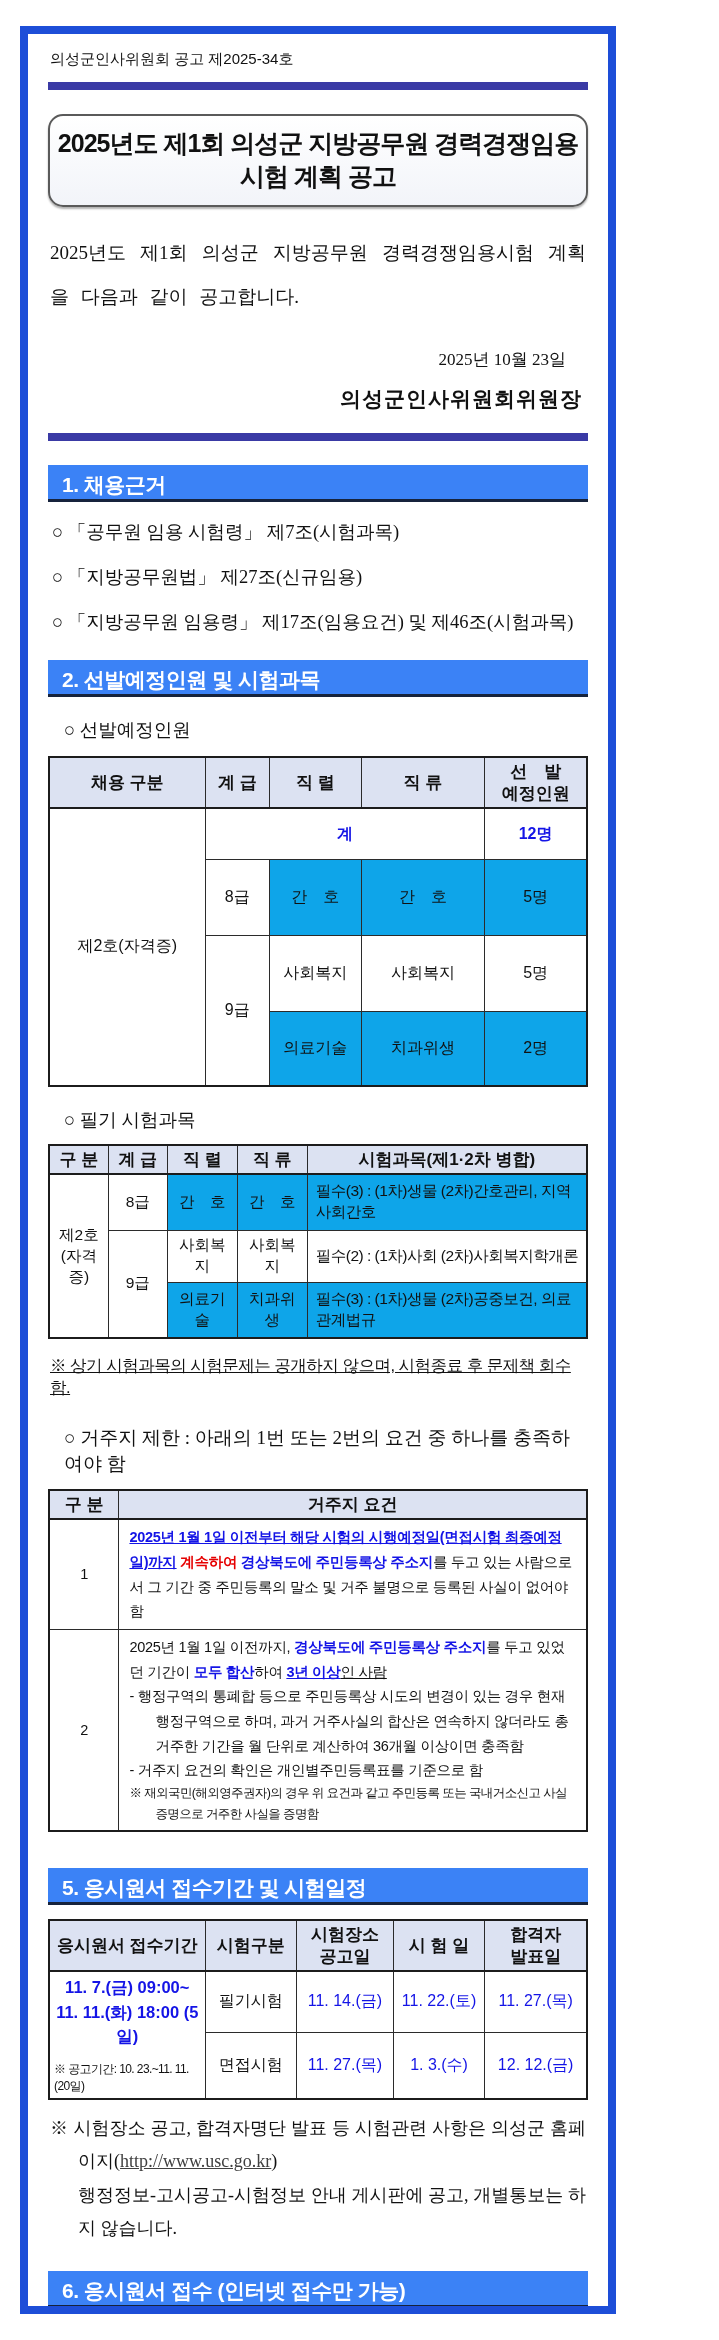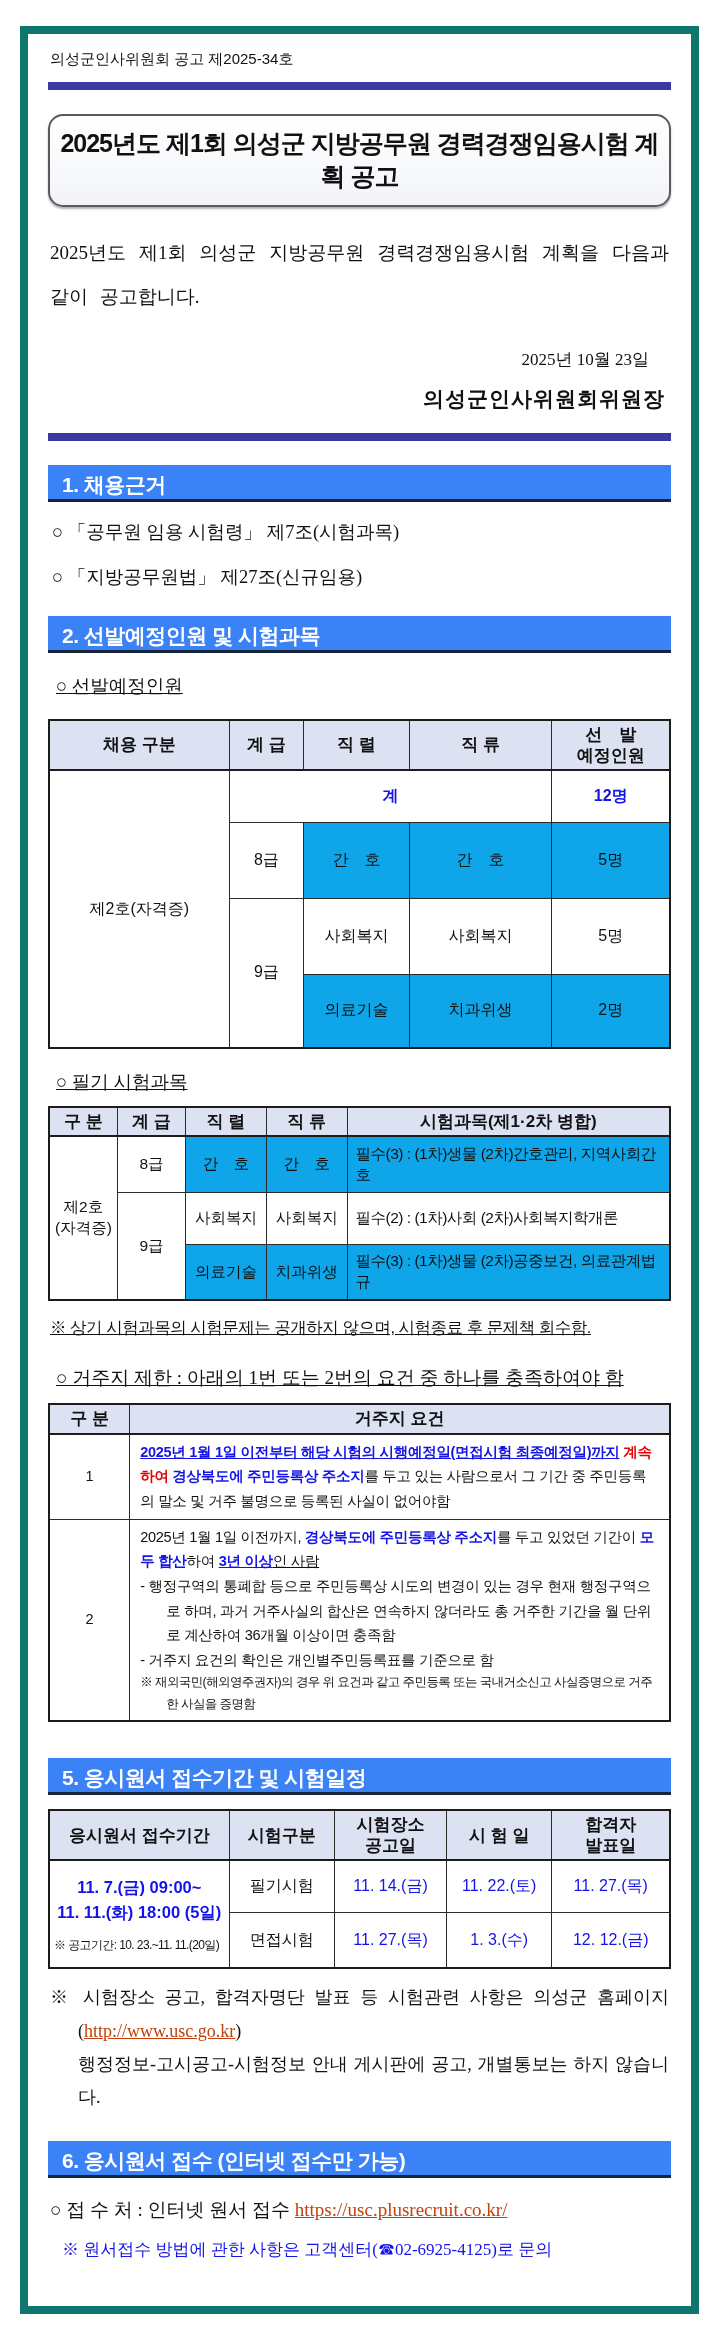--- a/index.html
+++ b/index.html
@@ -1,22 +1,22 @@
 <!DOCTYPE html>
 <html><head>
 <meta charset="utf-8">
 <style>
   html,body { margin:0; padding:0; background:#ffffff; }
   body { width:719px; font-family:"Liberation Serif", serif; color:#111; }
   .frame {
     box-sizing:border-box;
     margin:26px 20px 0;
-    width:679px;
+    width:596px;
     height:2288px;
-    border:8px solid #0f766e;
+    border:8px solid #1d4ed8;
     padding:14px 20px 24px;
     background:#fff;
     overflow:hidden;
   }
   .pre { white-space:pre-line; }
 
   .notice-no { font-family:"Liberation Sans", sans-serif; font-size:15px; margin:2px 0 0 2px; }
   .bar { height:8px; background:#3A3AA5; margin:13px 0 0; }
 
   .title-box {
@@ -35,28 +35,28 @@
   .issuer { text-align:right; font-family:"Liberation Sans", sans-serif; font-weight:bold; font-size:21px; margin:14px 6px 0; letter-spacing:1px; }
 
   .sec-header {
     background:#3b82f6; color:#fff;
     font-family:"Liberation Sans", sans-serif; font-weight:bold; font-size:21px;
     padding:6px 14px 0; margin:24px 0 0;
     border-bottom:3px solid #16233c;
     letter-spacing:-0.5px;
   }
   .bullet { font-size:18.5px; margin:16px 4px 0; line-height:1.55; }
-  .sub-label { font-size:18.5px; margin:20px 8px 0;text-decoration:underline; }
+  .sub-label { font-size:18.5px; margin:20px 16px 0; }
 
   table { border-collapse:collapse; width:100%; table-layout:fixed; }
   .tbl { border:2px solid #1c1c1c; }
   .tbl th, .tbl td { border:1px solid #2b2b2b; text-align:center; vertical-align:middle;
         font-family:"Liberation Sans", sans-serif; padding:3px 4px; }
   .tbl th { background:#DCE2F2; font-weight:bold; font-size:17px; line-height:1.25; border-bottom:2px solid #1c1c1c; }
-  .t1 { margin:21px 0 0; }
+  .t1 { margin:14px 0 0; }
   .t1 td { font-size:16px; }
   .t2 { margin:12px 0 0; }
   .t2 td { font-size:15.5px; }
   .t2 .subjects { text-align:left; padding-left:8px; letter-spacing:-0.5px; }
   .yellow { background:#0ea5e9; }
   .blue  { color:#1414E6; }
   .red   { color:#E60000; }
   .bold  { font-weight:bold; }
   .ul    { text-decoration:underline; }
 
@@ -69,21 +69,21 @@
   .t3 .small { font-size:12.5px; letter-spacing:-0.6px; }
 
   .t4 { margin:14px 0 0; }
   .t4 td { font-size:16px; }
   .t4 .period-main { color:#1414E6; font-weight:bold; font-size:16.5px; line-height:1.5; }
   .t4 .period-note { font-size:12px; text-align:left; margin-top:12px; letter-spacing:-0.6px; }
   .t4 .bluedate { color:#1414E6; }
 
   .hang { padding-left:26px; text-indent:-26px; }
   .note-p { font-size:18px; line-height:1.85; margin:14px 2px 0; text-align:justify; }
-  .link { color:#c2410c; text-decoration:underline; cursor:pointer; }
+  .link { color:#404040; text-decoration:underline; cursor:pointer; }
 
   .s6-line { font-size:19px; margin:16px 2px 0; line-height:1.7; }
   .s6-note-blue { color:#1414E6; font-size:17px; margin:12px 2px 0 14px; }
 </style>
 </head>
 <body>
 
 <div class="frame">
 
   <div class="notice-no">의성군인사위원회 공고 제2025-34호</div>
@@ -96,20 +96,21 @@
   <p class="intro">2025년도 제1회 의성군 지방공무원 경력경쟁임용시험 계획을 다음과 같이 공고합니다.</p>
 
   <div class="date-line">2025년 10월 23일</div>
   <div class="issuer">의성군인사위원회위원장</div>
 
   <div class="bar" style="margin-top:20px;"></div>
 
   <div class="sec-header">1. 채용근거</div>
   <div class="bullet">○ 「공무원 임용 시험령」 제7조(시험과목)</div>
   <div class="bullet">○ 「지방공무원법」 제27조(신규임용)</div>
+  <div class="bullet">○ 「지방공무원 임용령」 제17조(임용요건) 및 제46조(시험과목)</div>
 
   <div class="sec-header">2. 선발예정인원 및 시험과목</div>
   <div class="sub-label">○ 선발예정인원</div>
 
   <table class="tbl t1">
     <colgroup>
         <col style="width:29%">
         <col style="width:12%">
         <col style="width:17%">
         <col style="width:23%">

